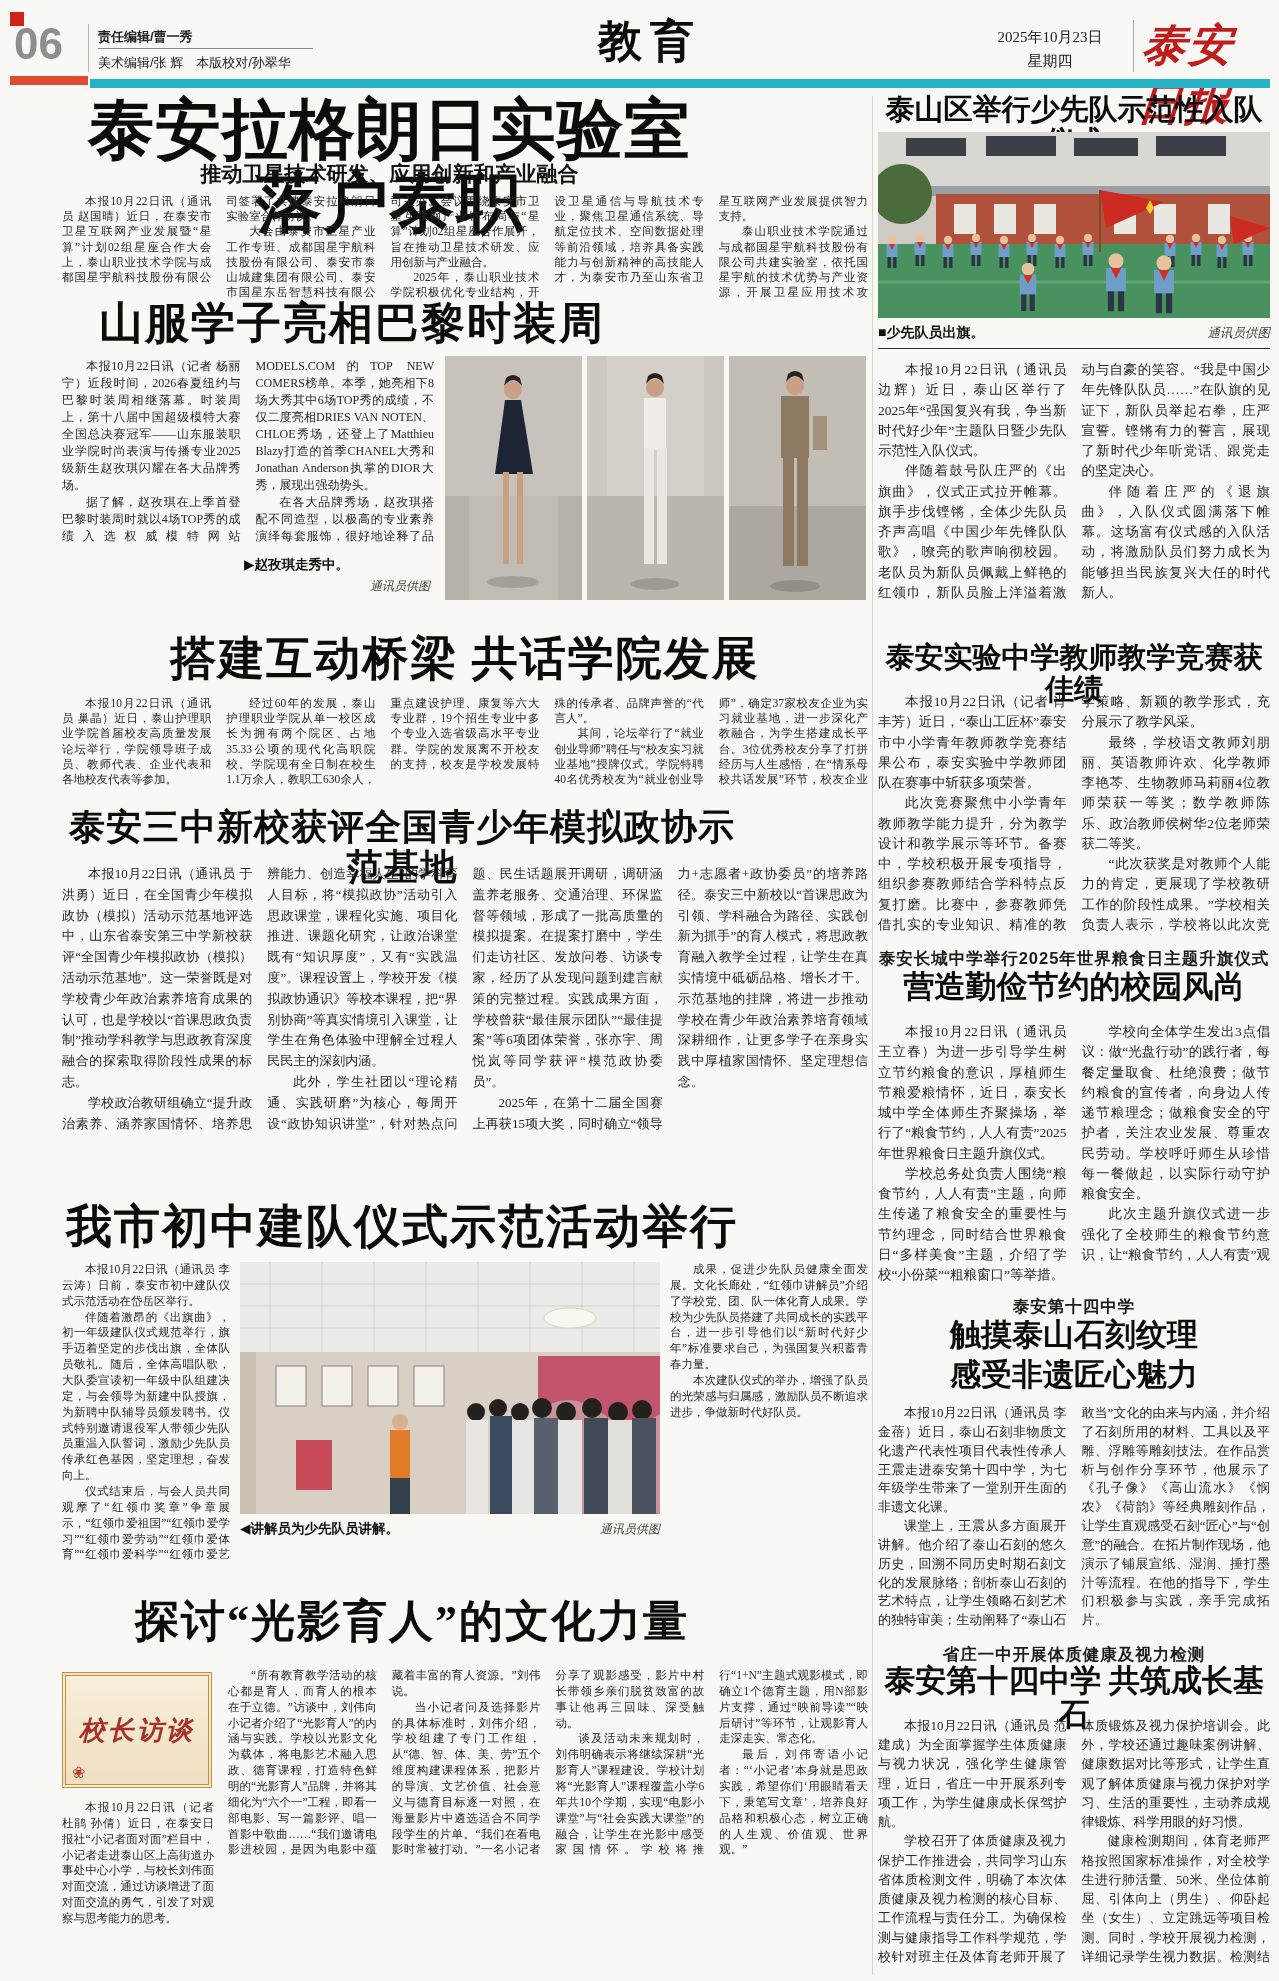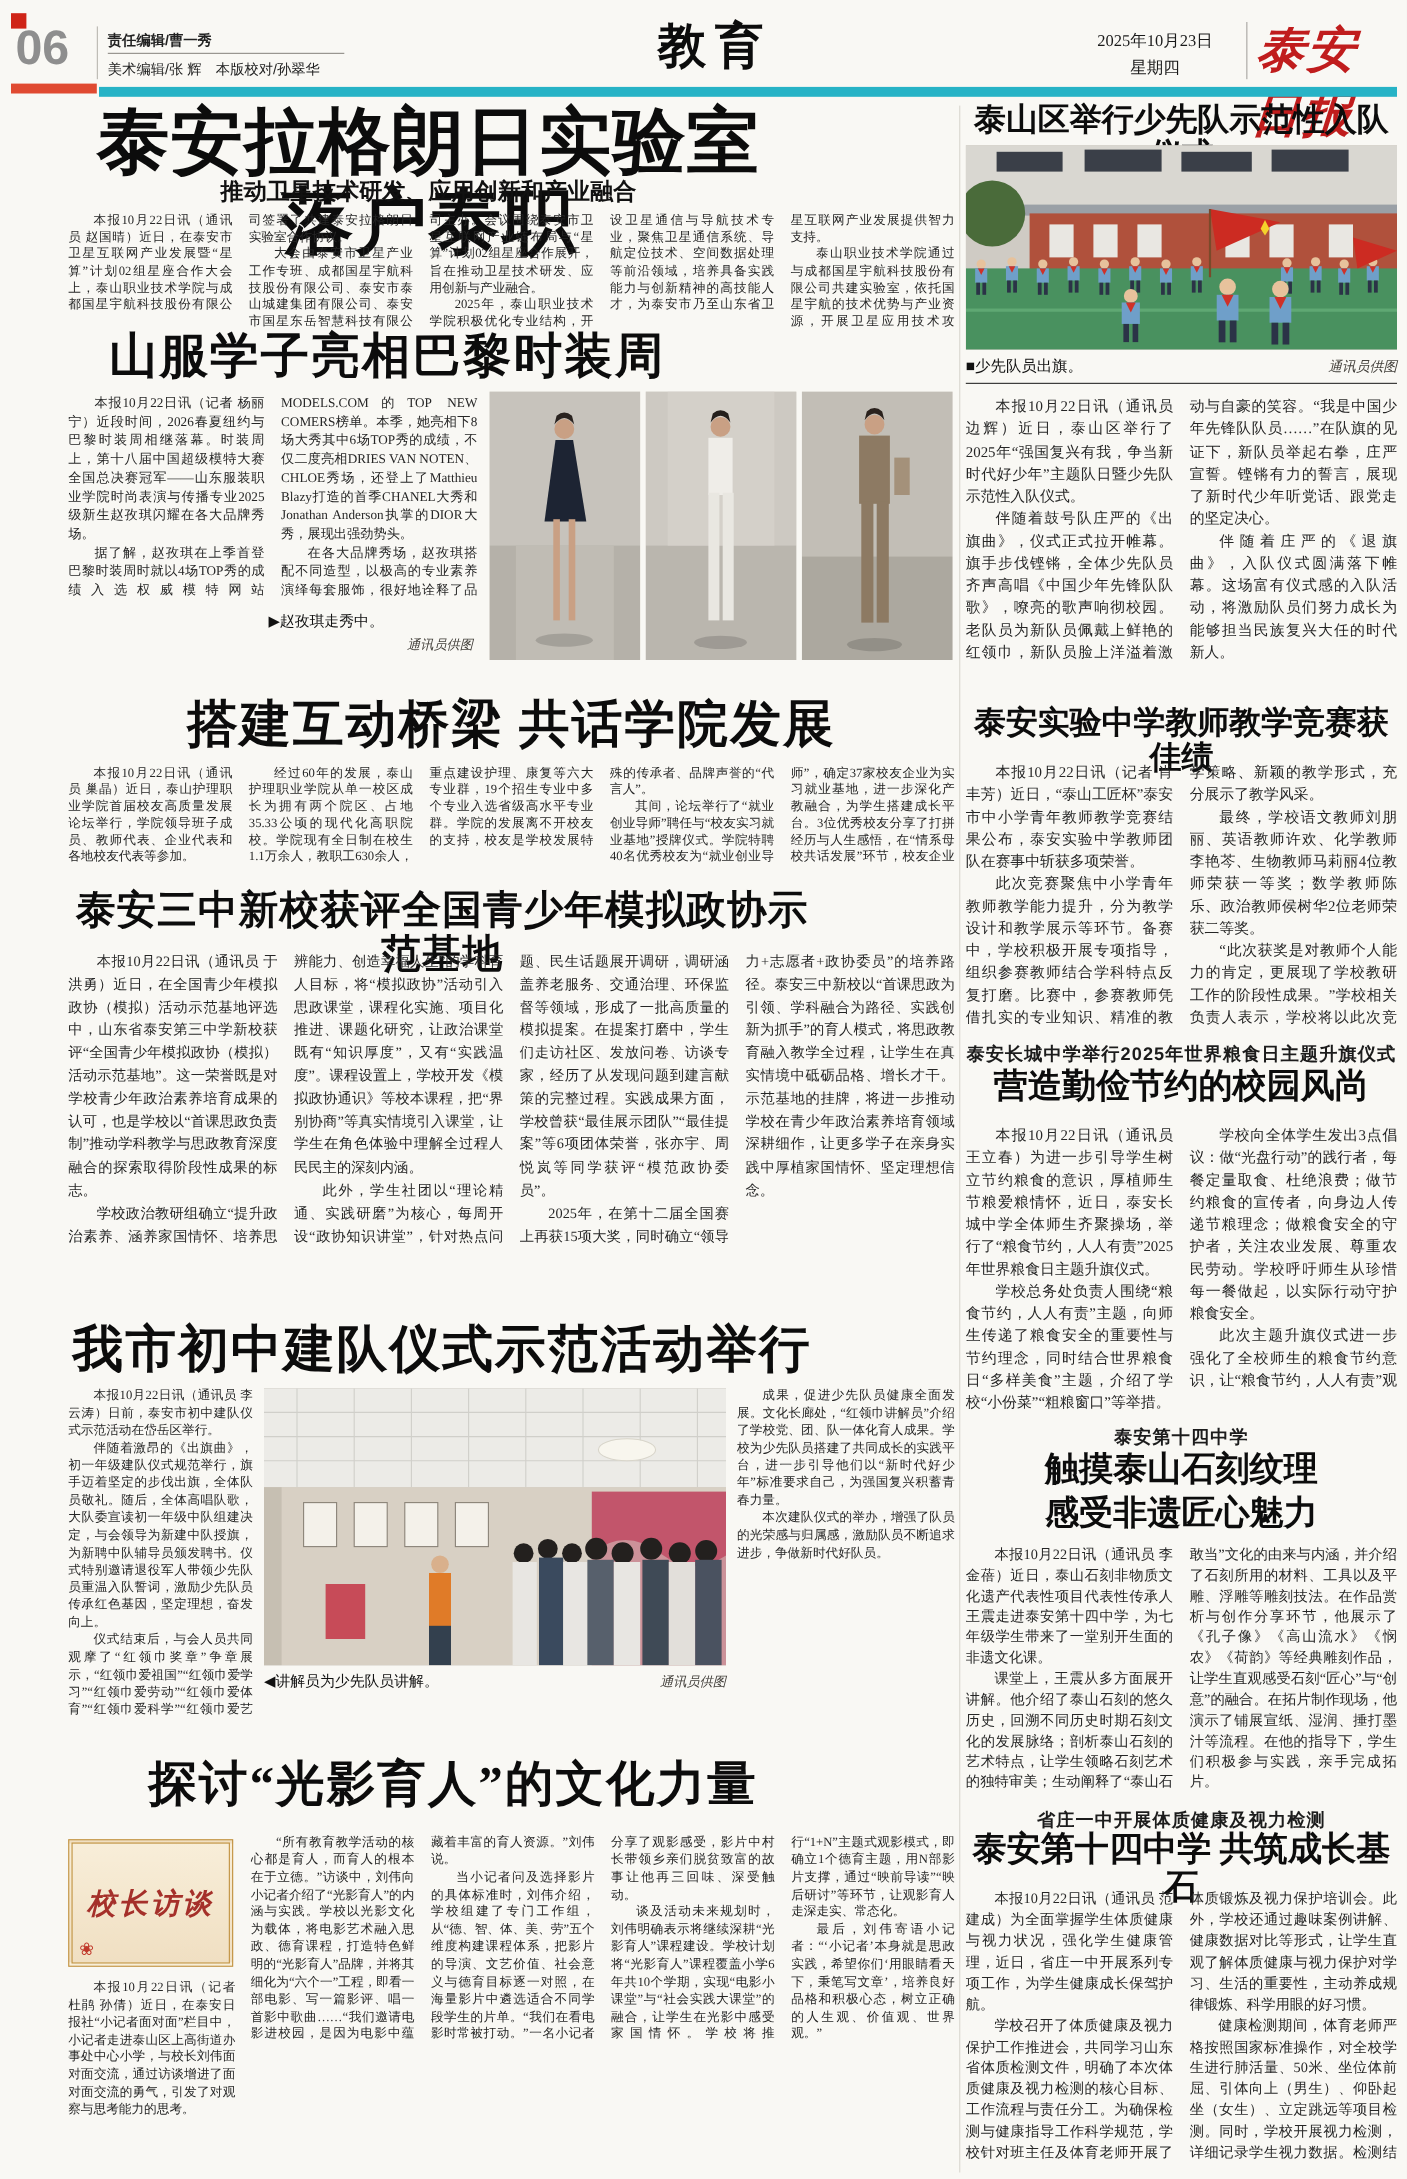--- a/index.html
+++ b/index.html
@@ -7,21 +7,21 @@
         font-family:"Liberation Serif","DejaVu Serif",serif;color:#222;}
   .abs{position:absolute;}
   .sans{font-family:"Liberation Sans","DejaVu Sans",sans-serif;}
   .hl{font-family:"Liberation Serif","DejaVu Serif",serif;font-weight:900;color:#0c0c0c;text-align:center;line-height:1.1;}
   .kick{font-family:"Liberation Sans","DejaVu Sans",sans-serif;font-weight:600;color:#1c1c1c;text-align:center;letter-spacing:1px;}
   .cols{text-align:justify;color:#262626;overflow:hidden;column-gap:15px;}
   .cols p{margin:0;text-indent:2em;}
   .single{text-align:justify;color:#262626;overflow:hidden;}
   .single p{margin:0;text-indent:2em;}
   .credit{font-style:italic;color:#44413c;}
-  .capt{font-weight:400;color:#111;}
+  .capt{font-weight:700;color:#111;}
   .photo{background:#cfcbc4;overflow:hidden;}
   .rule{background:#d9d6cf;}
 </style>
 </head>
 <body>
 
 <div class="page">
 
   <div class="abs" style="left:10px;top:12px;width:14px;height:14px;background:#cf2417;"></div>
   <div class="abs sans" style="left:14px;top:22px;font-size:44px;font-weight:700;color:#8e8e8e;line-height:1;">06</div>

